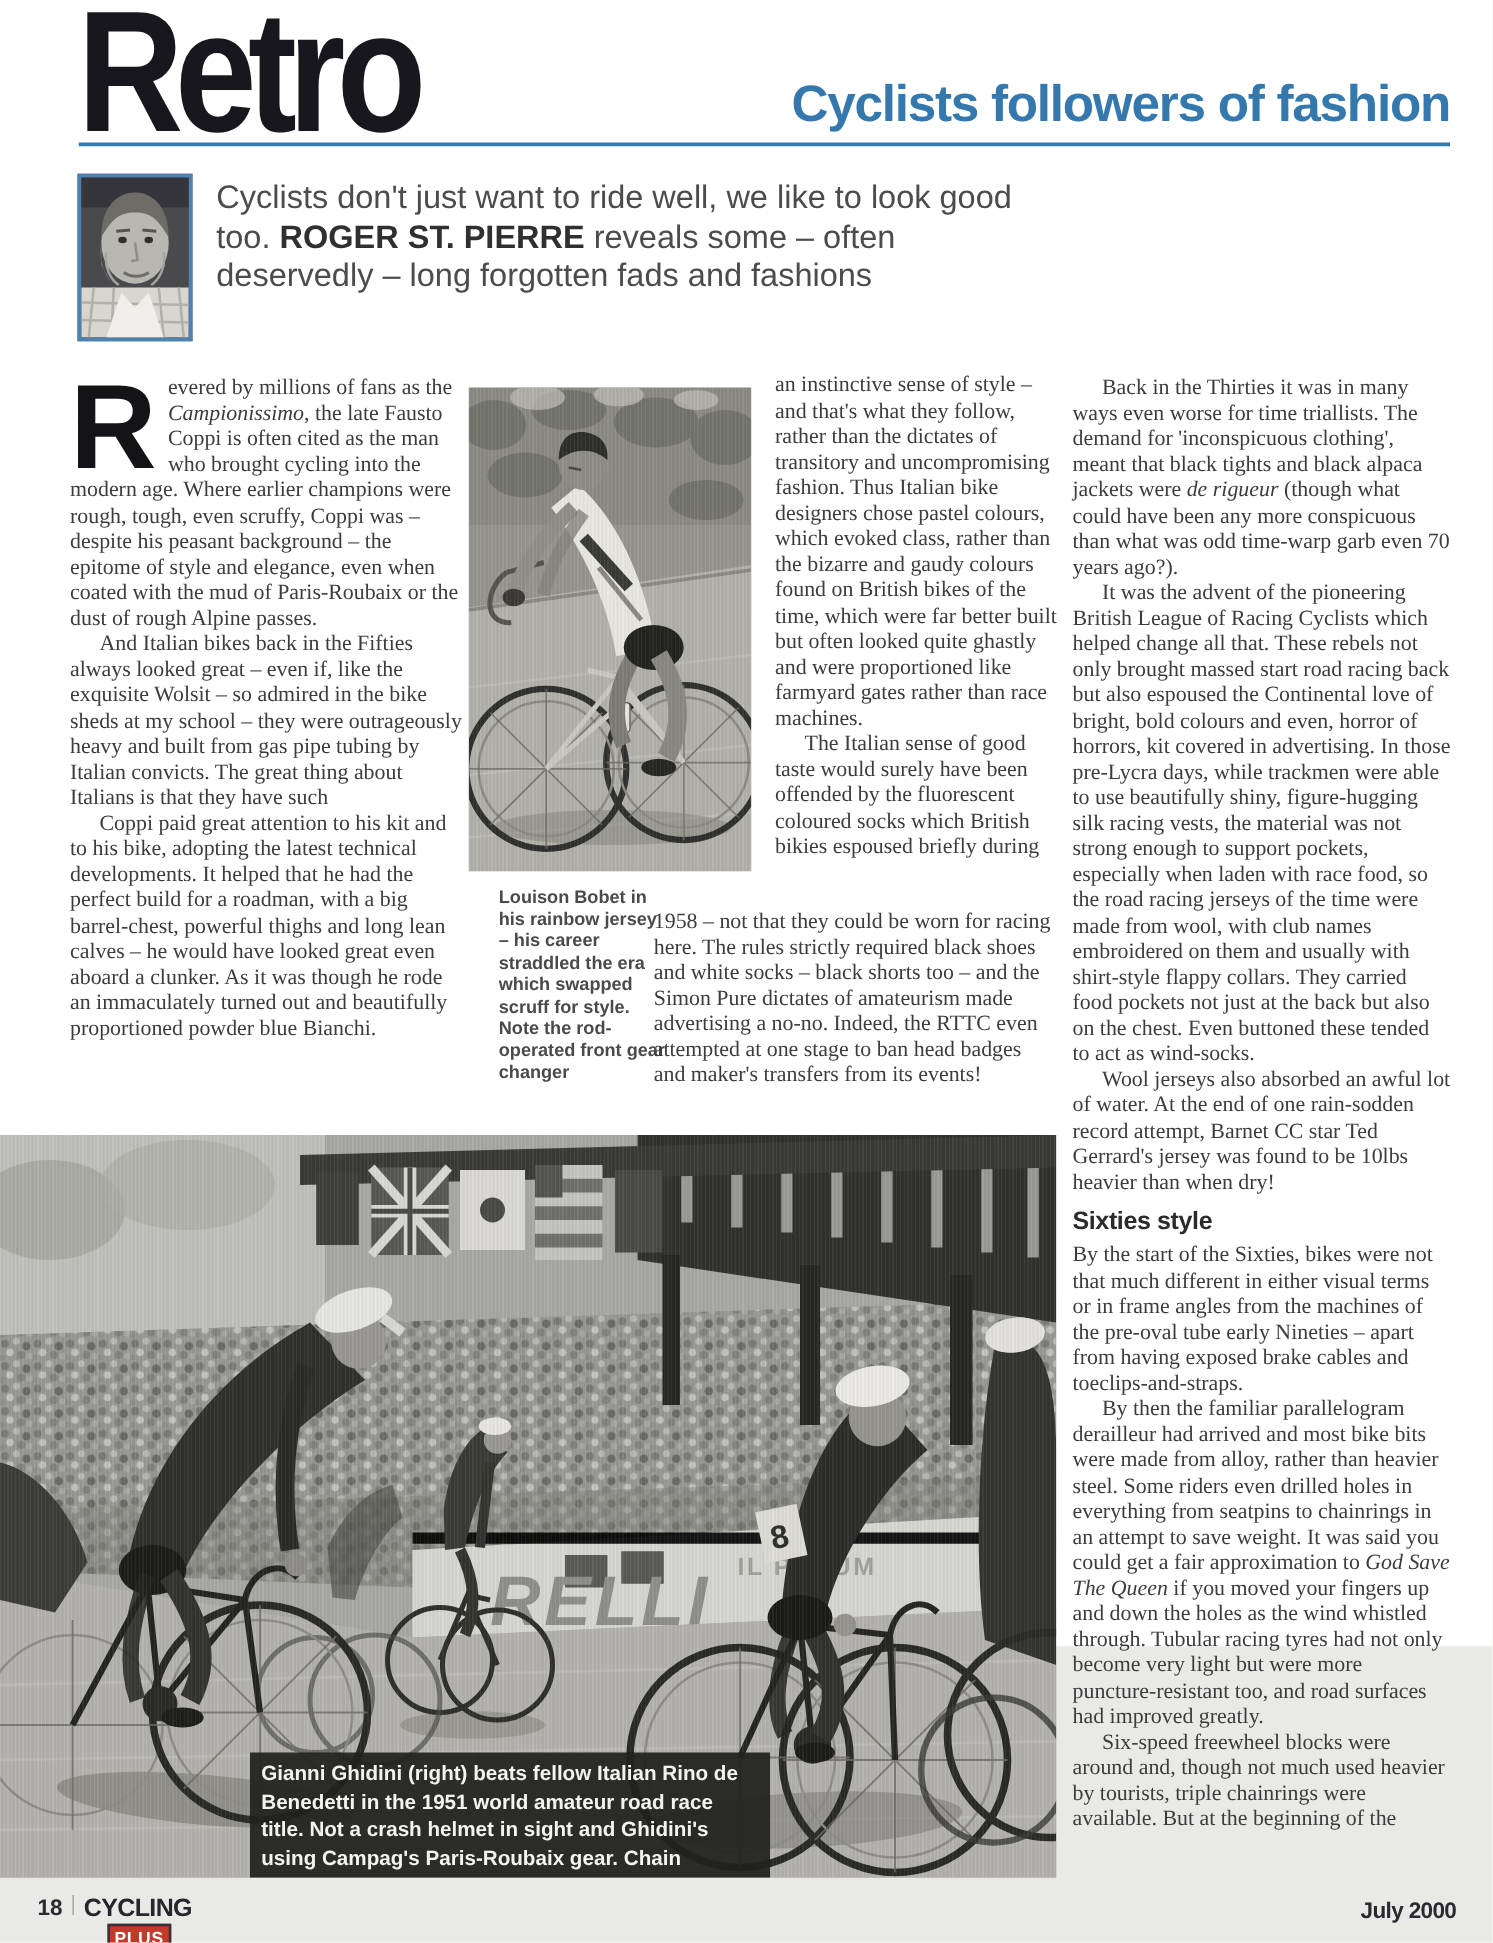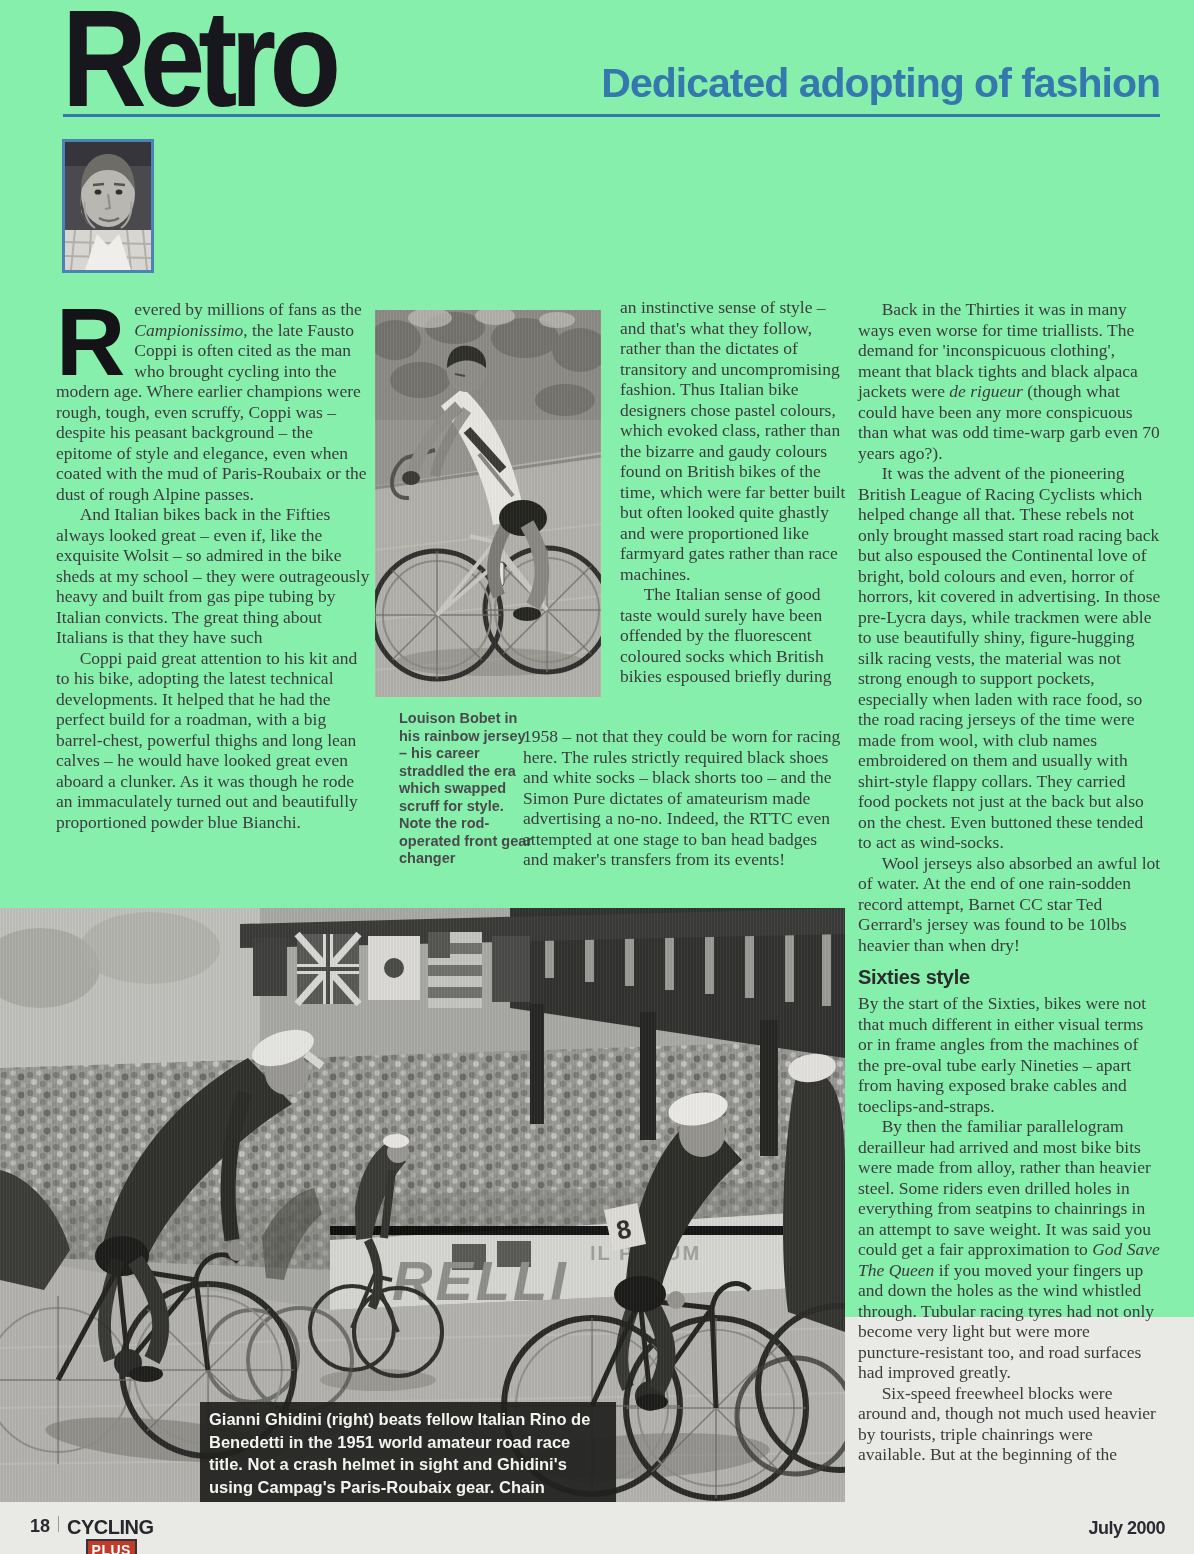--- a/index.html
+++ b/index.html
@@ -1,17 +1,17 @@
 <!DOCTYPE html>
 <html><head>
 <meta charset="utf-8">
 <style>
   html,body{margin:0;padding:0;}
   body{width:1194px;height:1554px;overflow:hidden;background:#e9e9e6;}
-  .page{position:relative;width:1194px;height:1317px;background:#86efac;font-family:"Liberation Sans",sans-serif;}
+  .page{position:relative;width:1194px;height:1317px;background:#ffffff;font-family:"Liberation Sans",sans-serif;}
   .it{font-style:italic;}
   .bd{font-weight:700;color:#303032;}
 
   
   .page-title{position:absolute;left:62px;top:2px;font-family:"Liberation Sans",sans-serif;
     font-weight:700;font-size:138px;line-height:112px;letter-spacing:-8px;color:#17171d;
     transform:scaleX(.85);transform-origin:0 0;}
   .page-heading{position:absolute;right:34px;top:60px;font-weight:700;font-size:41px;
     letter-spacing:-1px;color:#3478ad;}
   .blue-rule{position:absolute;left:63px;right:34px;top:114px;height:3px;background:#3478ad;}
@@ -65,21 +65,21 @@
     letter-spacing:.5px;padding:1px 4px 2px 4px;margin-left:2px;border:2px solid #33333a;}
   .footer-right{position:absolute;right:29px;top:1518px;font-weight:700;font-size:18px;color:#2a2a32;
     letter-spacing:-.5px;}
 </style>
 </head>
 <body>
 
 <div class="page">
 
   <div class="page-title">Retro</div>
-  <div class="page-heading">Dedicated adopting of fashion</div>
+  <div class="page-heading">Cyclists followers of fashion</div>
   <div class="blue-rule"></div>
 
   <div class="author-photo">
     <svg viewBox="0 0 86 128" preserveAspectRatio="none">
       <rect width="86" height="128" fill="#4a4a4e"></rect>
       <rect x="0" y="0" width="86" height="24" fill="#35353b"></rect>
       <rect x="0" y="88" width="86" height="40" fill="#d8d6d0"></rect>
       <g stroke="#b2b0aa" stroke-width="2">
         <line x1="10" y1="88" x2="6" y2="128"></line>
           <line x1="26" y1="88" x2="24" y2="128"></line>
@@ -94,20 +94,21 @@
       <path d="M16,52 C14,66 18,76 24,84 L16,70 Z" fill="#8a8882"></path>
       <ellipse cx="33" cy="50" rx="3.4" ry="2.6" fill="#2f2f2b"></ellipse>
       <ellipse cx="54" cy="50" rx="3.4" ry="2.6" fill="#2f2f2b"></ellipse>
       <path d="M28,43 L39,42 M49,42 L60,43" stroke="#55534d" stroke-width="2.4" fill="none"></path>
       <path d="M43,52 L45,66 L40,67" stroke="#8f8d87" stroke-width="2" fill="none"></path>
       <path d="M34,76 C40,80 48,80 54,76" stroke="#6e6c66" stroke-width="2.4" fill="none"></path>
       <path d="M20,60 C18,72 24,82 30,86 M66,60 C68,72 62,82 56,86" stroke="#a5a39d" stroke-width="2" fill="none"></path>
     </svg>
   </div>
 
+  <div class="strapline"><span>Cyclists don't just want to ride well, we like to look good too. </span><span class="bd">ROGER ST. PIERRE</span><span> reveals some – often deservedly – long forgotten fads and fashions</span></div>
 
   <div class="bodytext col1">
     <p><span class="dropcap">R</span><span><span>evered by millions of fans as the </span><span class="it">Campionissimo</span><span>, the late Fausto Coppi is often cited as the man who brought cycling into the modern age. Where earlier champions were rough, tough, even scruffy, Coppi was – despite his peasant background – the epitome of style and elegance, even when coated with the mud of Paris-Roubaix or the dust of rough Alpine passes.</span></span></p>
     <p class="ind">And Italian bikes back in the Fifties always looked great – even if, like the exquisite Wolsit – so admired in the bike sheds at my school – they were outrageously heavy and built from gas pipe tubing by Italian convicts. The great thing about Italians is that they have such</p>
     <p class="ind">Coppi paid great attention to his kit and to his bike, adopting the latest technical developments. It helped that he had the perfect build for a roadman, with a big barrel-chest, powerful thighs and long lean calves – he would have looked great even aboard a clunker. As it was though he rode an immaculately turned out and beautifully proportioned powder blue Bianchi.</p>
   </div>
 
   <div class="photo-bobet">
     <svg viewBox="0 0 226 387">
       <rect width="226" height="387" fill="#a3a19b"></rect>

